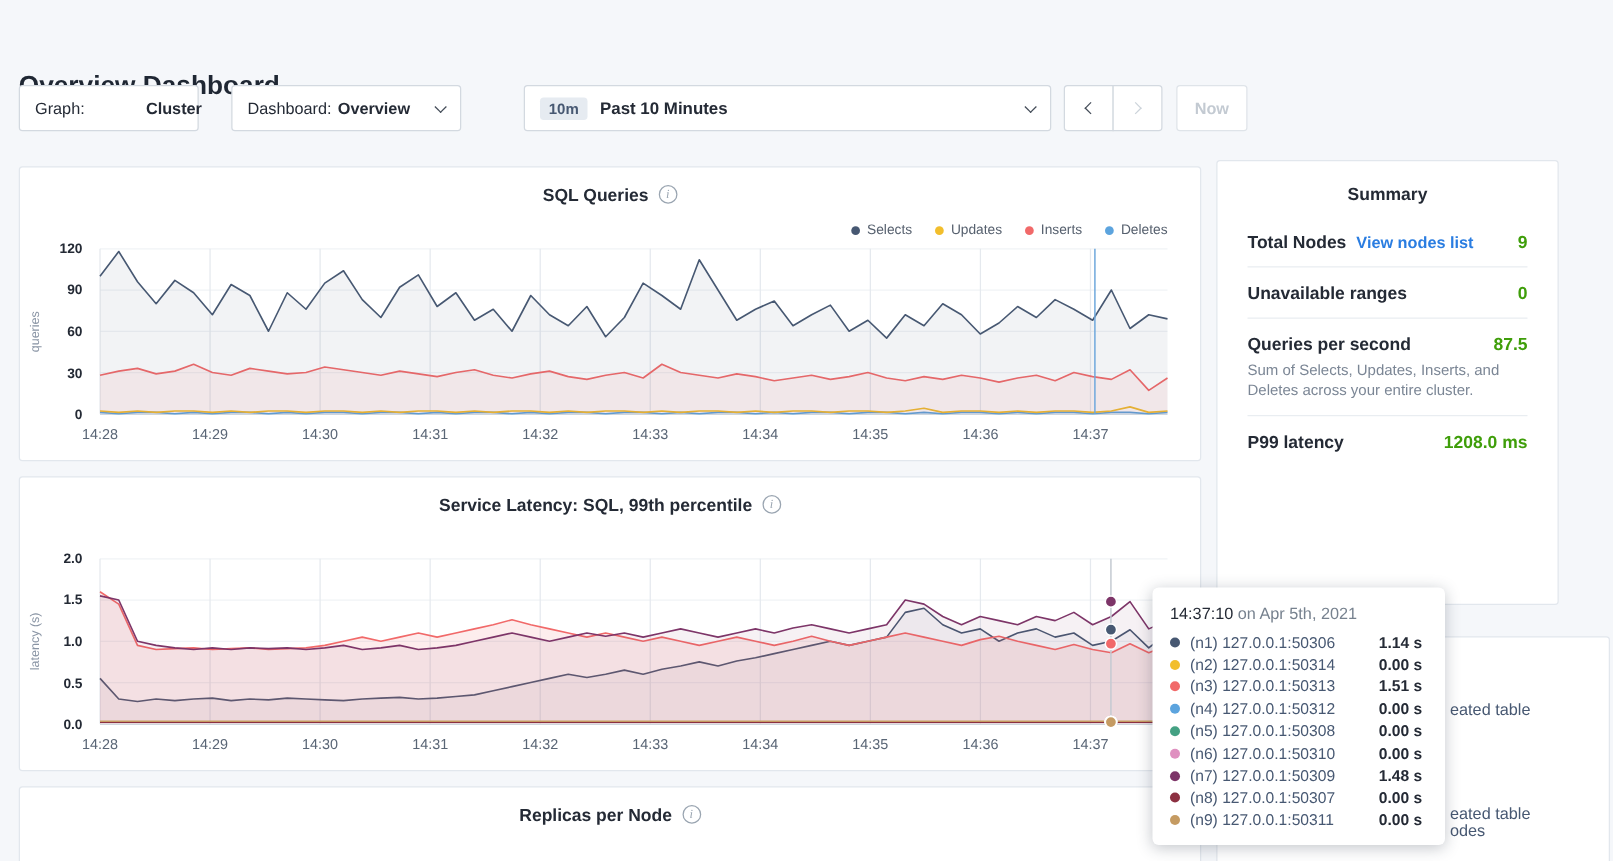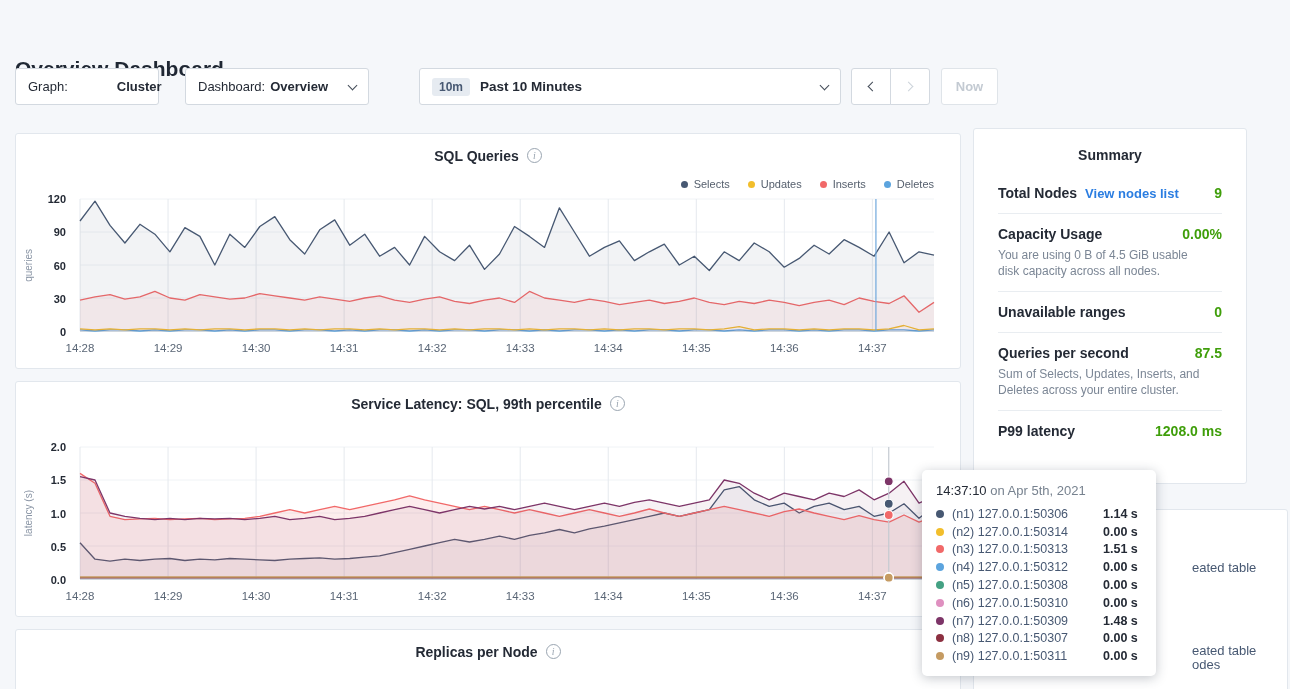--- a/index.html
+++ b/index.html
@@ -74,21 +74,21 @@
   .sum-row { padding:12px 0; border-bottom:1px solid #e9edf1; display:flex; flex-wrap:wrap;
              align-items:baseline; }
   .sum-row:last-child { border-bottom:none; }
   .sum-label { font-size:14px; font-weight:bold; color:#242a35; margin-right:8px; }
   .sum-link { font-size:13px; font-weight:bold; text-decoration:none; cursor:pointer; }
   .sum-value { margin-left:auto; font-size:14px; font-weight:bold; }
   .sum-desc { flex-basis:100%; font-size:12px; color:#7b8695; line-height:16px; margin-top:5px;
               padding-right:20px; }
 
   
-  .event-frag { position:absolute; left:186px; font-size:13px; color:#475872;margin-left:32px; }
+  .event-frag { position:absolute; left:186px; font-size:13px; color:#475872; }
   .event-frag:nth-of-type(1) { top:50px; }
   .event-frag:nth-of-type(2) { top:133px; }
   .event-frag:nth-of-type(3) { top:147px; }
 
   
   .tooltip { position:absolute; left:922px; top:470px; width:234px; background:#fff;
              border-radius:5px; box-shadow:0 2px 12px rgba(40,50,70,0.28); padding:13px 14px 11px;
              z-index:10; }
   .tt-head { font-size:13px; margin-bottom:7px; }
   .tt-time { color:#242a35; }
@@ -281,25 +281,20 @@
 
   <aside class="card" id="summary">
     <div class="sum-title">Summary</div>
     <div class="sum-rows">
       <div class="sum-row">
         <span class="sum-label">Total Nodes</span>
         <a class="sum-link" style="color: rgb(42, 125, 225);">View nodes list</a>
         <span class="sum-value" style="color: rgb(63, 158, 10);">9</span>
       </div>
       <div class="sum-row">
-        <span class="sum-label">Capacity Usage</span>
-        <span class="sum-value" style="color: rgb(63, 158, 10);">0.00%</span>
-        <span class="sum-desc">You are using 0 B of 4.5 GiB usable disk capacity across all nodes.</span>
-      </div>
-      <div class="sum-row">
         <span class="sum-label">Unavailable ranges</span>
         <span class="sum-value" style="color: rgb(63, 158, 10);">0</span>
       </div>
       <div class="sum-row">
         <span class="sum-label">Queries per second</span>
         <span class="sum-value" style="color: rgb(63, 158, 10);">87.5</span>
         <span class="sum-desc">Sum of Selects, Updates, Inserts, and Deletes across your entire cluster.</span>
       </div>
       <div class="sum-row">
         <span class="sum-label">P99 latency</span>

